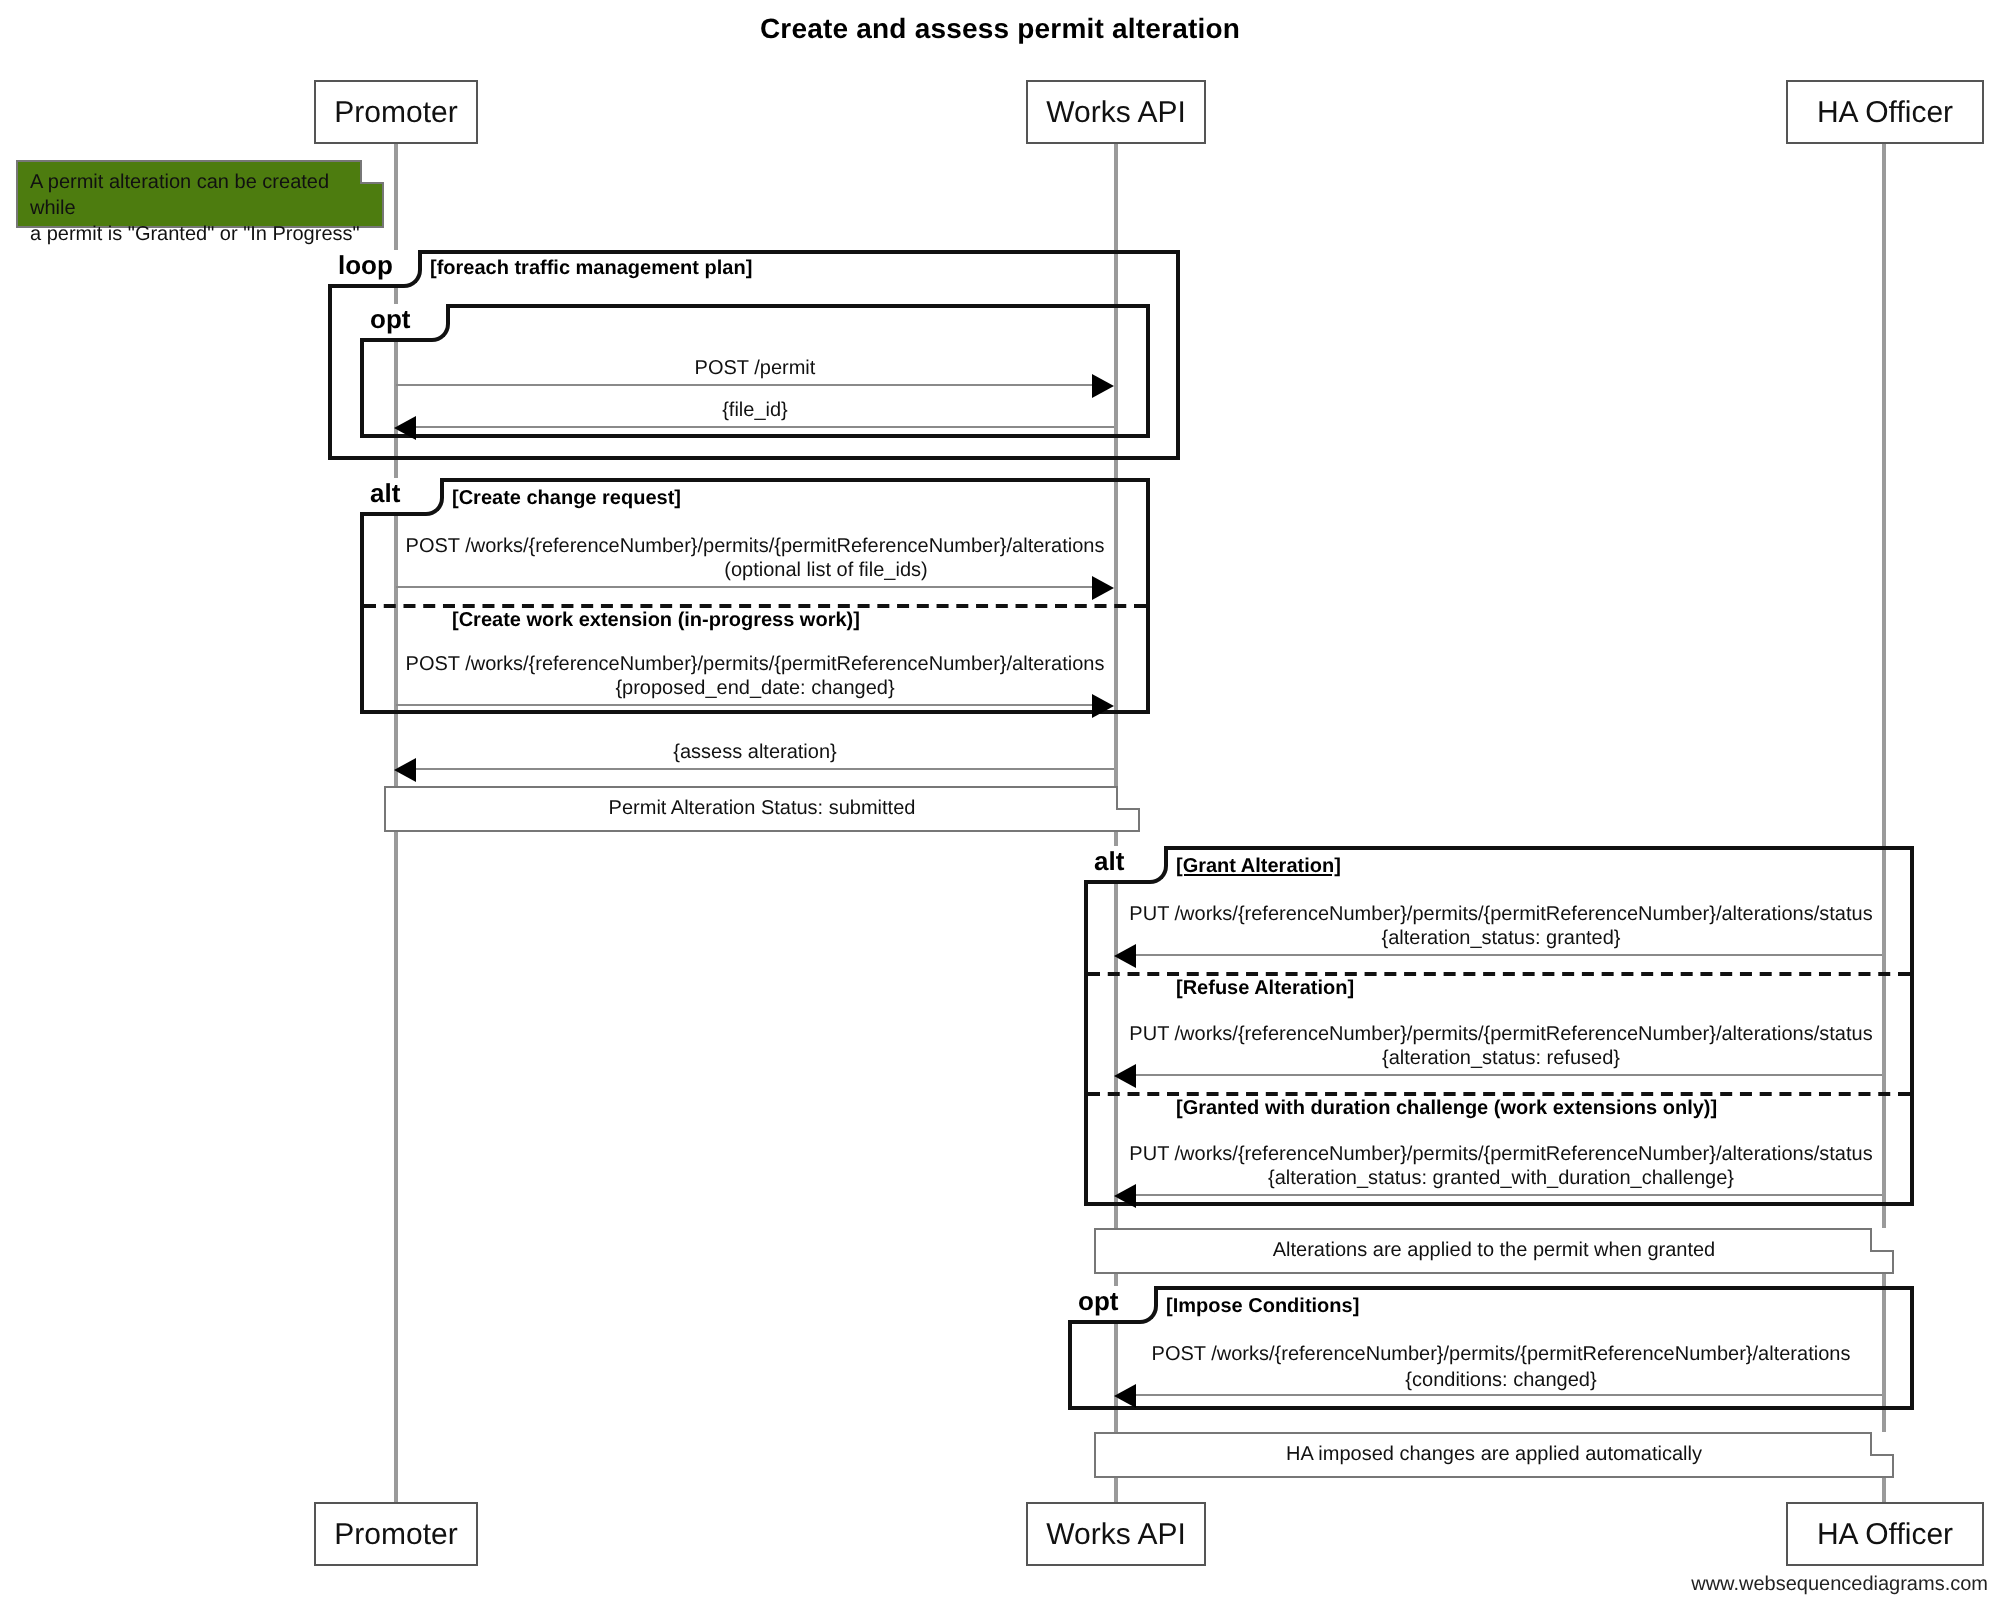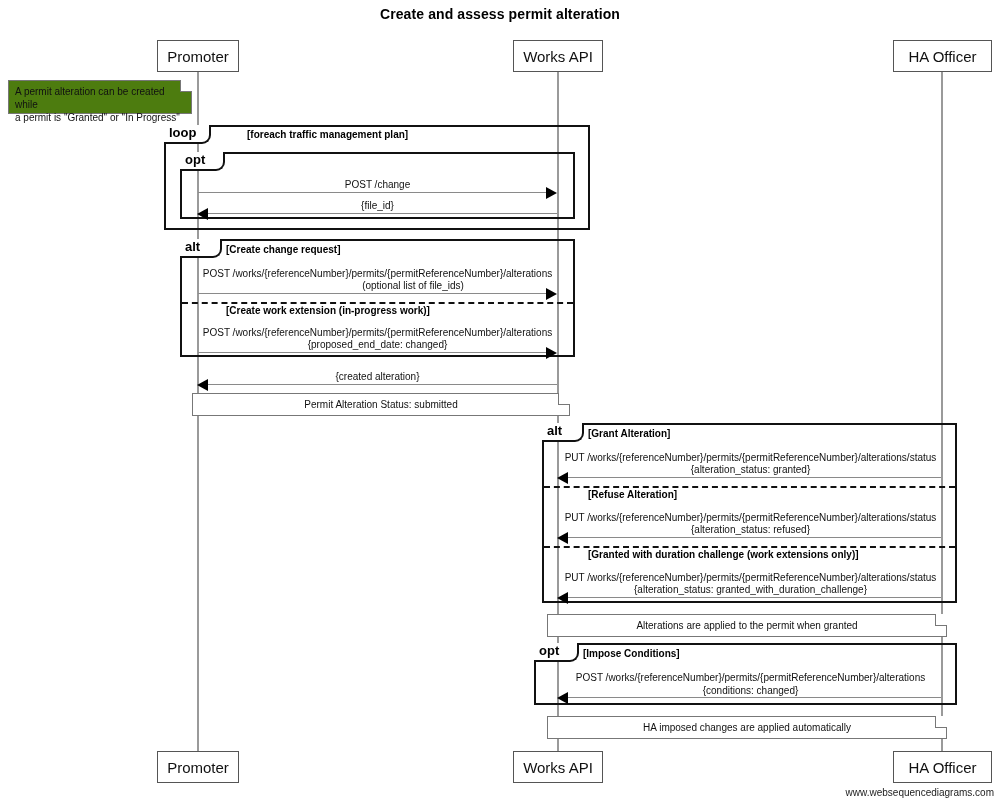--- a/index.html
+++ b/index.html
@@ -115,26 +115,26 @@
   <div class="lifeline" style="left:941px;top:72px;height:679px;"></div>
 
   <div class="note" style="left:8px;top:80px;width:184px;height:34px;">
     <div class="fold"></div>
     <div>A permit alteration can be created while</div>
     <div>a permit is "Granted" or "In Progress"</div>
   </div>
 
   <div class="fragment" style="left:164px;top:125px;width:426px;height:105px;"></div>
   <div class="fragment-tag" style="left:164px;top:125px;width:47px;">loop</div>
-  <div class="fragment-label" style="left:215px;top:129px;margin-left:32px;">[foreach traffic management plan]</div>
+  <div class="fragment-label" style="left:215px;top:129px;">[foreach traffic management plan]</div>
 
   <div class="fragment" style="left:180px;top:152px;width:395px;height:67px;"></div>
   <div class="fragment-tag" style="left:180px;top:152px;width:45px;">opt</div>
 
-  <div class="msg-text" style="left:198px;top:179px;width:359px;">POST /change</div>
+  <div class="msg-text" style="left:198px;top:179px;width:359px;">POST /permit</div>
   <div class="msg-line" style="left:198px;top:192px;width:348px;"></div>
   <div class="arrow-head arrow-right" style="left:546px;top:187px;"></div>
 
   <div class="msg-text" style="left:198px;top:200px;width:359px;">{file_id}</div>
   <div class="msg-line" style="left:208px;top:213px;width:349px;"></div>
   <div class="arrow-head arrow-left" style="left:197px;top:208px;"></div>
 
   <div class="fragment" style="left:180px;top:239px;width:395px;height:118px;"></div>
   <div class="fragment-tag" style="left:180px;top:239px;width:42px;">alt</div>
   <div class="fragment-label" style="left:226px;top:244px;">[Create change request]</div>
@@ -145,32 +145,32 @@
   <div class="arrow-head arrow-right" style="left:546px;top:288px;"></div>
 
   <div class="frag-divider" style="left:182px;top:302px;width:391px;"></div>
   <div class="fragment-label" style="left:226px;top:305px;">[Create work extension (in-progress work)]</div>
 
   <div class="msg-text" style="left:198px;top:327px;width:359px;">POST /works/{referenceNumber}/permits/{permitReferenceNumber}/alterations</div>
   <div class="msg-text" style="left:198px;top:339px;width:359px;">{proposed_end_date: changed}</div>
   <div class="msg-line" style="left:198px;top:352px;width:348px;"></div>
   <div class="arrow-head arrow-right" style="left:546px;top:347px;"></div>
 
-  <div class="msg-text" style="left:198px;top:371px;width:359px;">{created alteration}</div>
+  <div class="msg-text" style="left:198px;top:371px;width:359px;">{assess alteration}</div>
   <div class="msg-line" style="left:208px;top:384px;width:349px;"></div>
   <div class="arrow-head arrow-left" style="left:197px;top:379px;"></div>
 
   <div class="note-wide" style="left:192px;top:393px;width:378px;height:23px;">
     <div class="fold"></div>
     <span>Permit Alteration Status: submitted</span>
   </div>
 
   <div class="fragment" style="left:542px;top:423px;width:415px;height:180px;"></div>
   <div class="fragment-tag" style="left:542px;top:423px;width:42px;">alt</div>
-  <div class="fragment-label" style="left:588px;top:428px;">[Grant Alteration]</div>
+  <div class="fragment-label" style="left:588px;top:428px;text-decoration:underline;">[Grant Alteration]</div>
 
   <div class="msg-text" style="left:560px;top:452px;width:381px;">PUT /works/{referenceNumber}/permits/{permitReferenceNumber}/alterations/status</div>
   <div class="msg-text" style="left:560px;top:464px;width:381px;">{alteration_status: granted}</div>
   <div class="msg-line" style="left:568px;top:477px;width:373px;"></div>
   <div class="arrow-head arrow-left" style="left:557px;top:472px;"></div>
 
   <div class="frag-divider" style="left:544px;top:486px;width:411px;"></div>
   <div class="fragment-label" style="left:588px;top:489px;">[Refuse Alteration]</div>
 
   <div class="msg-text" style="left:560px;top:512px;width:381px;">PUT /works/{referenceNumber}/permits/{permitReferenceNumber}/alterations/status</div>

